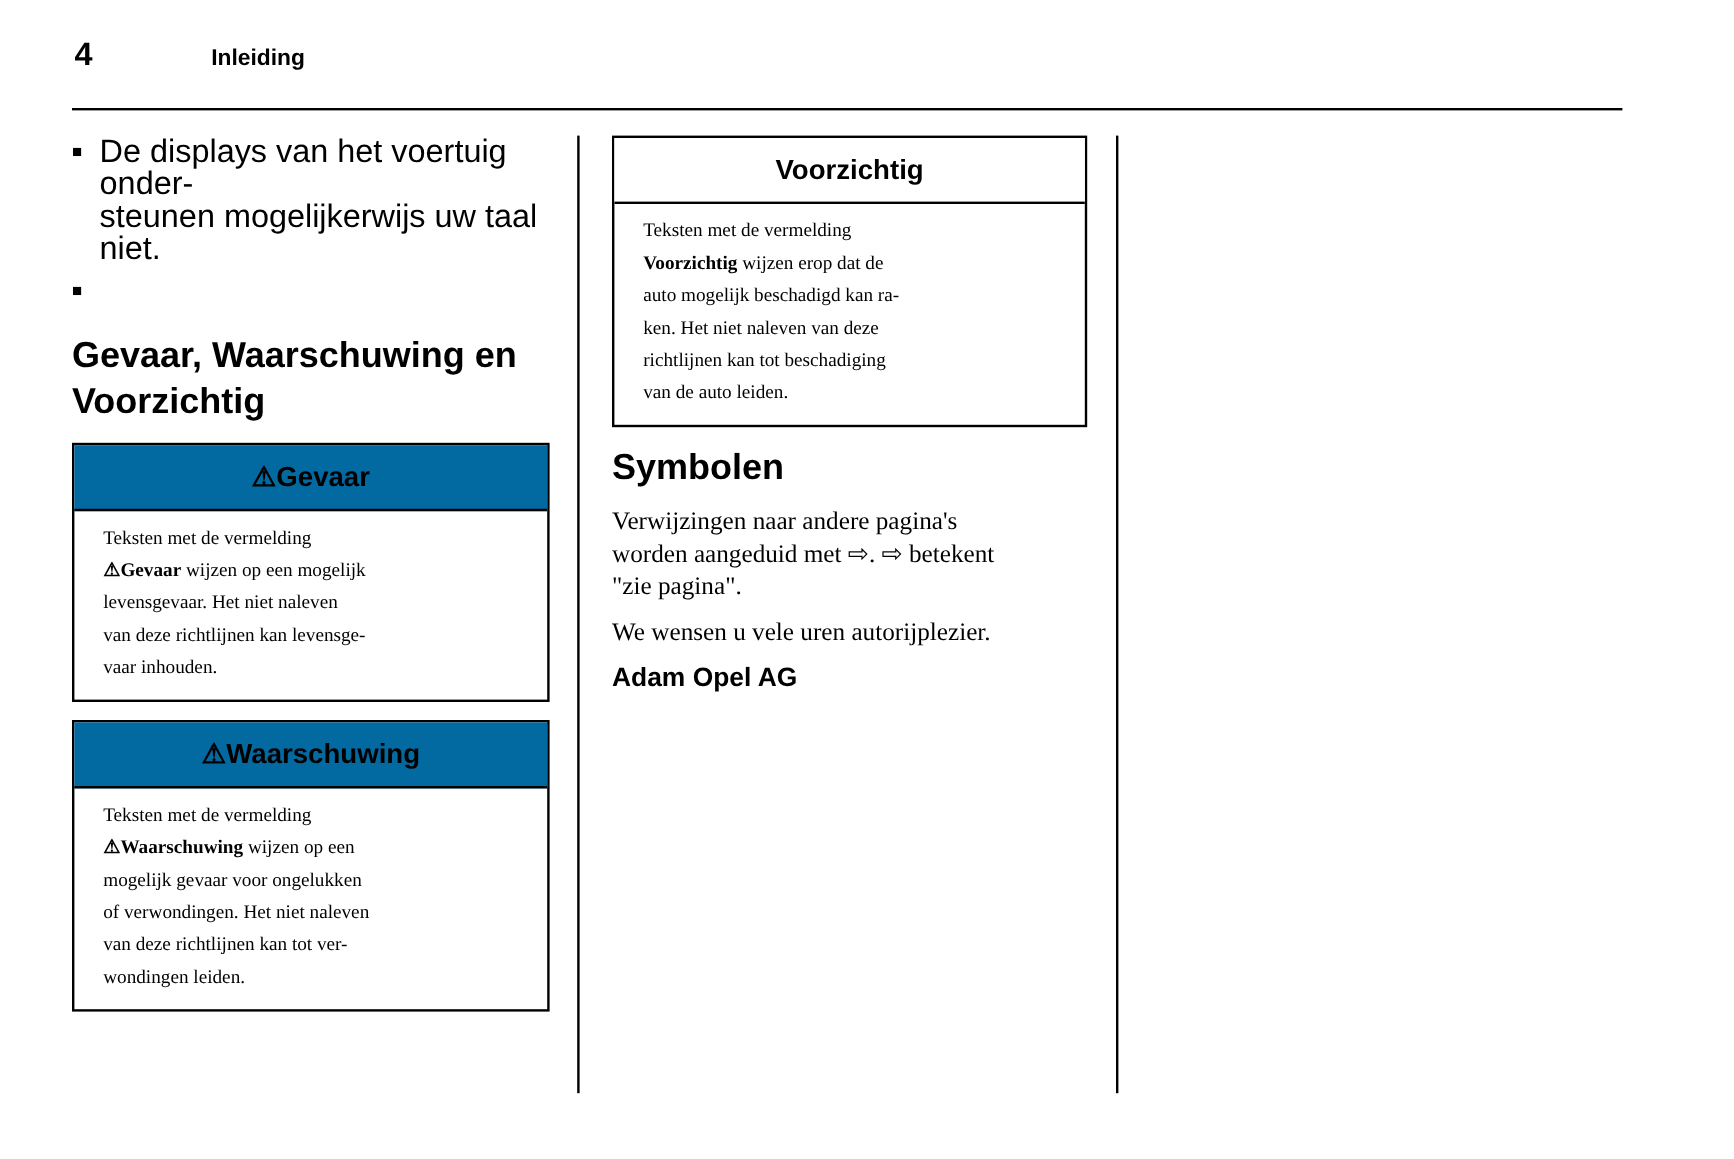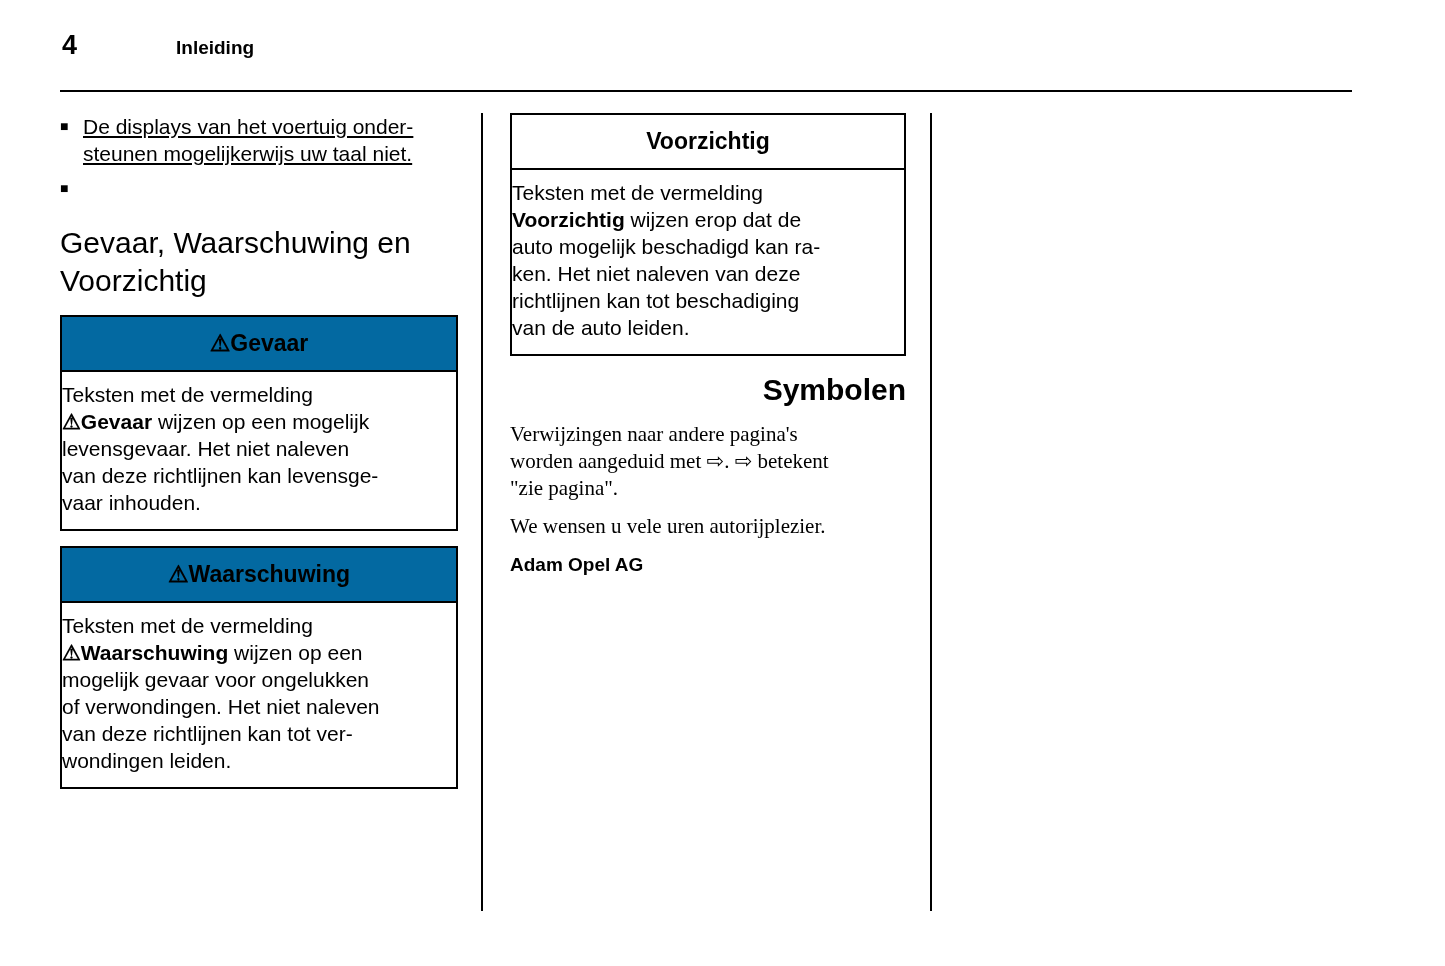--- a/index.html
+++ b/index.html
@@ -20,40 +20,40 @@
   .col { position: absolute; top: 113px; }
   .col1 { left: 60px;  width: 398px; }
   .col2 { left: 510px; width: 396px; }
   .col3 { left: 959px; width: 394px; height: 798px; }
   .vdivider { position: absolute; top: 113px; width: 2px; height: 798px; background: #000000; }
   .vd1 { left: 481px; }
   .vd2 { left: 930px; }
 
   .bullet-item { display: flex; margin-bottom: 8px; }
   .bullet-mark { flex: 0 0 23px; width: 23px; font-size: 14px; line-height: 27px; }
-  .bullet-text { font-size: 21px; line-height: 27px; white-space: pre-line; text-decoration: underline; }
+  .bullet-text { font-size: 27px; line-height: 27px; white-space: pre-line; }
 
   .section-heading {
-    font-size: 30px; font-weight: normal; line-height: 38px;
+    font-size: 30px; font-weight: bold; line-height: 38px;
     white-space: pre-line; margin-top: 22px; margin-bottom: 15px;
   }
 
   .warnbox { border: 2px solid #000000; margin-bottom: 15px; background: #ffffff; }
   .warnbox-header {
     border-bottom: 2px solid #000000; text-align: center;
     font-weight: bold; font-size: 23px; padding: 13px 4px;
     background: #ffffff;
   }
   .warnbox-header.gray { background: #0369a1; }
-  .warnbox-body { padding: 9px 12px 13px 0; font-size: 21px; line-height: 27px; white-space: pre-line; }
+  .warnbox-body { padding: 9px 12px 13px 24px; font-size: 16px; line-height: 27px; white-space: pre-line; font-family: Liberation Serif, serif; }
 
   .bold { font-weight: bold; }
   .para { font-size: 21px; line-height: 27px; white-space: pre-line; margin: 0 0 11px 0; font-family: Liberation Serif, serif; }
-  .symbols-heading { font-size: 30px; font-weight: bold; line-height: 38px; margin: 14px 0 12px 0; text-align: right; }
-  .signature { font-size: 19px; line-height: 27px; font-weight: bold; }
+  .symbols-heading { font-size: 30px; font-weight: bold; line-height: 38px; margin: 14px 0 12px 0; }
+  .signature { font-size: 22px; line-height: 27px; font-weight: bold; }
   .warn-icon { font-weight: bold; }
   .arrow-icon { font-weight: normal; }
 </style>
 </head>
 <body>
 
 <div class="page">
 
   <div class="page-header">
     <div class="page-number">4</div>

